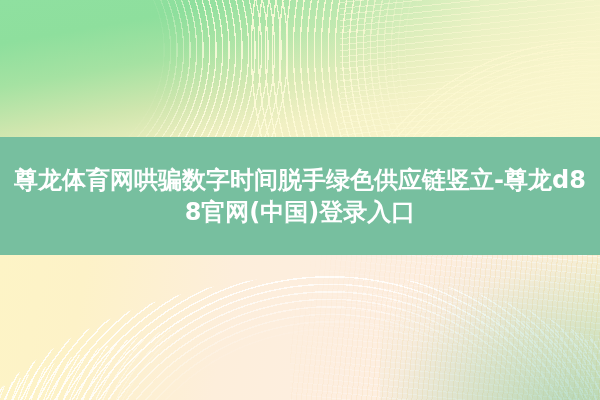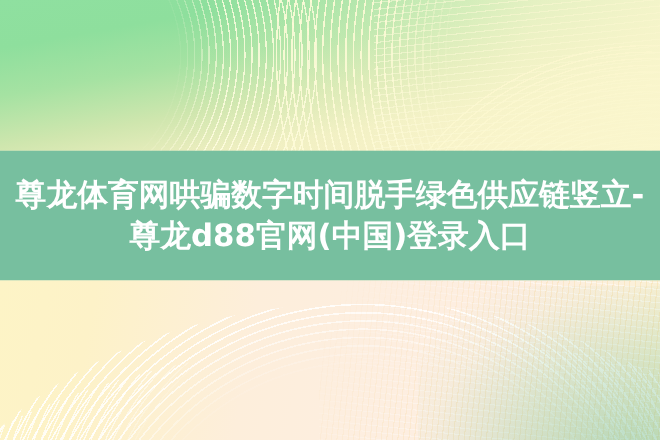--- a/index.html
+++ b/index.html
@@ -133,21 +133,21 @@
     align-items: center;
     justify-content: center;
   }
   .title-text {
     width: 586px;
     margin: 0;
     padding: 0 6px;
     text-align: center;
     color: #ffffff;
     font-family: "DejaVu Sans", "Liberation Sans", sans-serif;
-    font-size: 28px;
+    font-size: 24px;
     font-weight: bold;
     line-height: 1.34;
     letter-spacing: 0px;
     white-space: normal;
     word-break: break-all;
   }
 
   
   .bottom-section {
     position: absolute;

